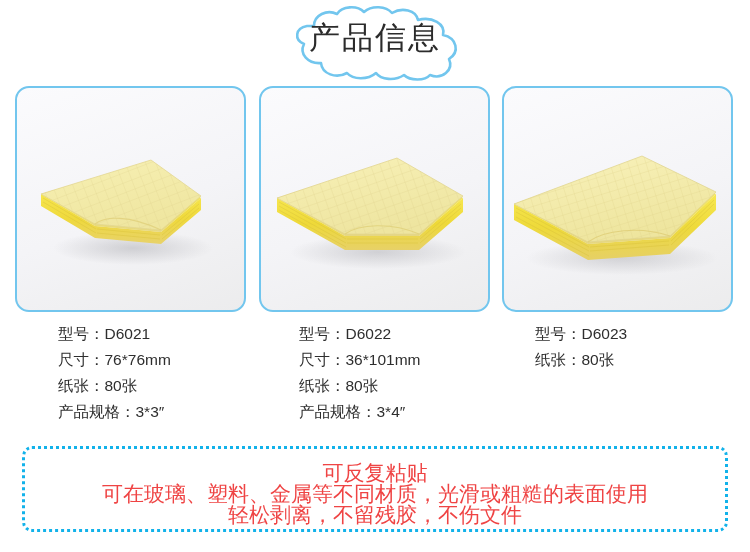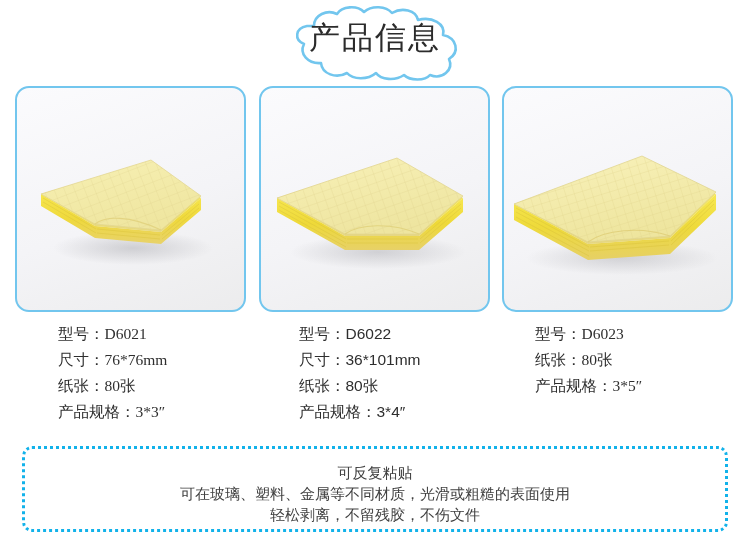--- a/index.html
+++ b/index.html
@@ -48,21 +48,21 @@
     left: 0;
     top: 86px;
     width: 750px;
     height: 340px;
   }
   .product {
     position: absolute;
     top: 0;
     width: 233px;
   }
-  .product.p0 { left: 15px; font-family: Liberation Serif, serif; }
+  .product.p0 { left: 15px; }
   .product.p1 { left: 259px; }
   .product.p2 { left: 502px; }
 
   .photo-frame {
     position: relative;
     width: 231px;
     height: 226px;
     border: 2px solid #72c6ee;
     border-radius: 14px;
     background: linear-gradient(160deg, #fbfbfd 0%, #f4f4f7 55%, #ececed 100%);
@@ -80,21 +80,21 @@
   .pad-svg.s0 { left: 16px; top: 48px; }
   .pad-svg.s1 { left: 12px; top: 44px; }
   .pad-svg.s2 { left: 6px;  top: 44px; }
 
   
   .specs {
     margin-top: 9px;
     padding-left: 43px;
   }
   .specs.s1 { padding-left: 40px; }
-  .specs.s2 { padding-left: 33px; font-family: Liberation Serif, serif; }
+  .specs.s2 { padding-left: 33px; }
   .spec-line {
     font-size: 15.5px;
     line-height: 26px;
     color: #2e2e2e;
     white-space: nowrap;
   }
 
   
   .feature-box {
     position: absolute;
@@ -108,23 +108,23 @@
     background: #ffffff;
   }
   .feature-lines {
     position: absolute;
     left: 0;
     top: 13px;
     width: 100%;
     text-align: center;
   }
   .feature-line {
-    font-size: 15px;
+    font-size: 21px;
     line-height: 21px;
-    color: #404040;
+    color: #ef4444;
     white-space: nowrap;
   }
 </style>
 </head>
 <body>
 
 <div class="title-wrap">
   <svg class="cloud-svg" width="188" height="78" viewBox="0 0 188 78">
     <path d="M32 22
              C32 11, 45 5, 55 10
@@ -279,21 +279,20 @@
           <path d="M4 72 L78 110 L160 104 L206 60 L132 24 Z" fill="url(#topC)"></path>
           <path d="M4 72 L78 110 L160 104 L206 60 L132 24 Z" fill="url(#gridC)" opacity="0.85"></path>
           <path d="M4 72 L78 110 L160 104 L206 60 L132 24 Z" fill="none" stroke="#e1d590" stroke-width="0.8"></path>
           <path d="M78 110 C94 98, 130 94, 160 104" fill="none" stroke="#decd76" stroke-width="1.1" opacity="0.8"></path>
         </svg>
       </div>
     </div>
     <div class="specs s2">
       <div class="spec-line">型号：D6023</div>
       <div class="spec-line">纸张：80张</div>
-      <div class="spec-line">产品规格：3*5″</div>
     </div>
   </div>
 
 </div>
 
 <div class="feature-box">
   <div class="feature-lines">
     <div class="feature-line">可反复粘贴</div>
     <div class="feature-line">可在玻璃、塑料、金属等不同材质，光滑或粗糙的表面使用</div>
     <div class="feature-line">轻松剥离，不留残胶，不伤文件</div>

